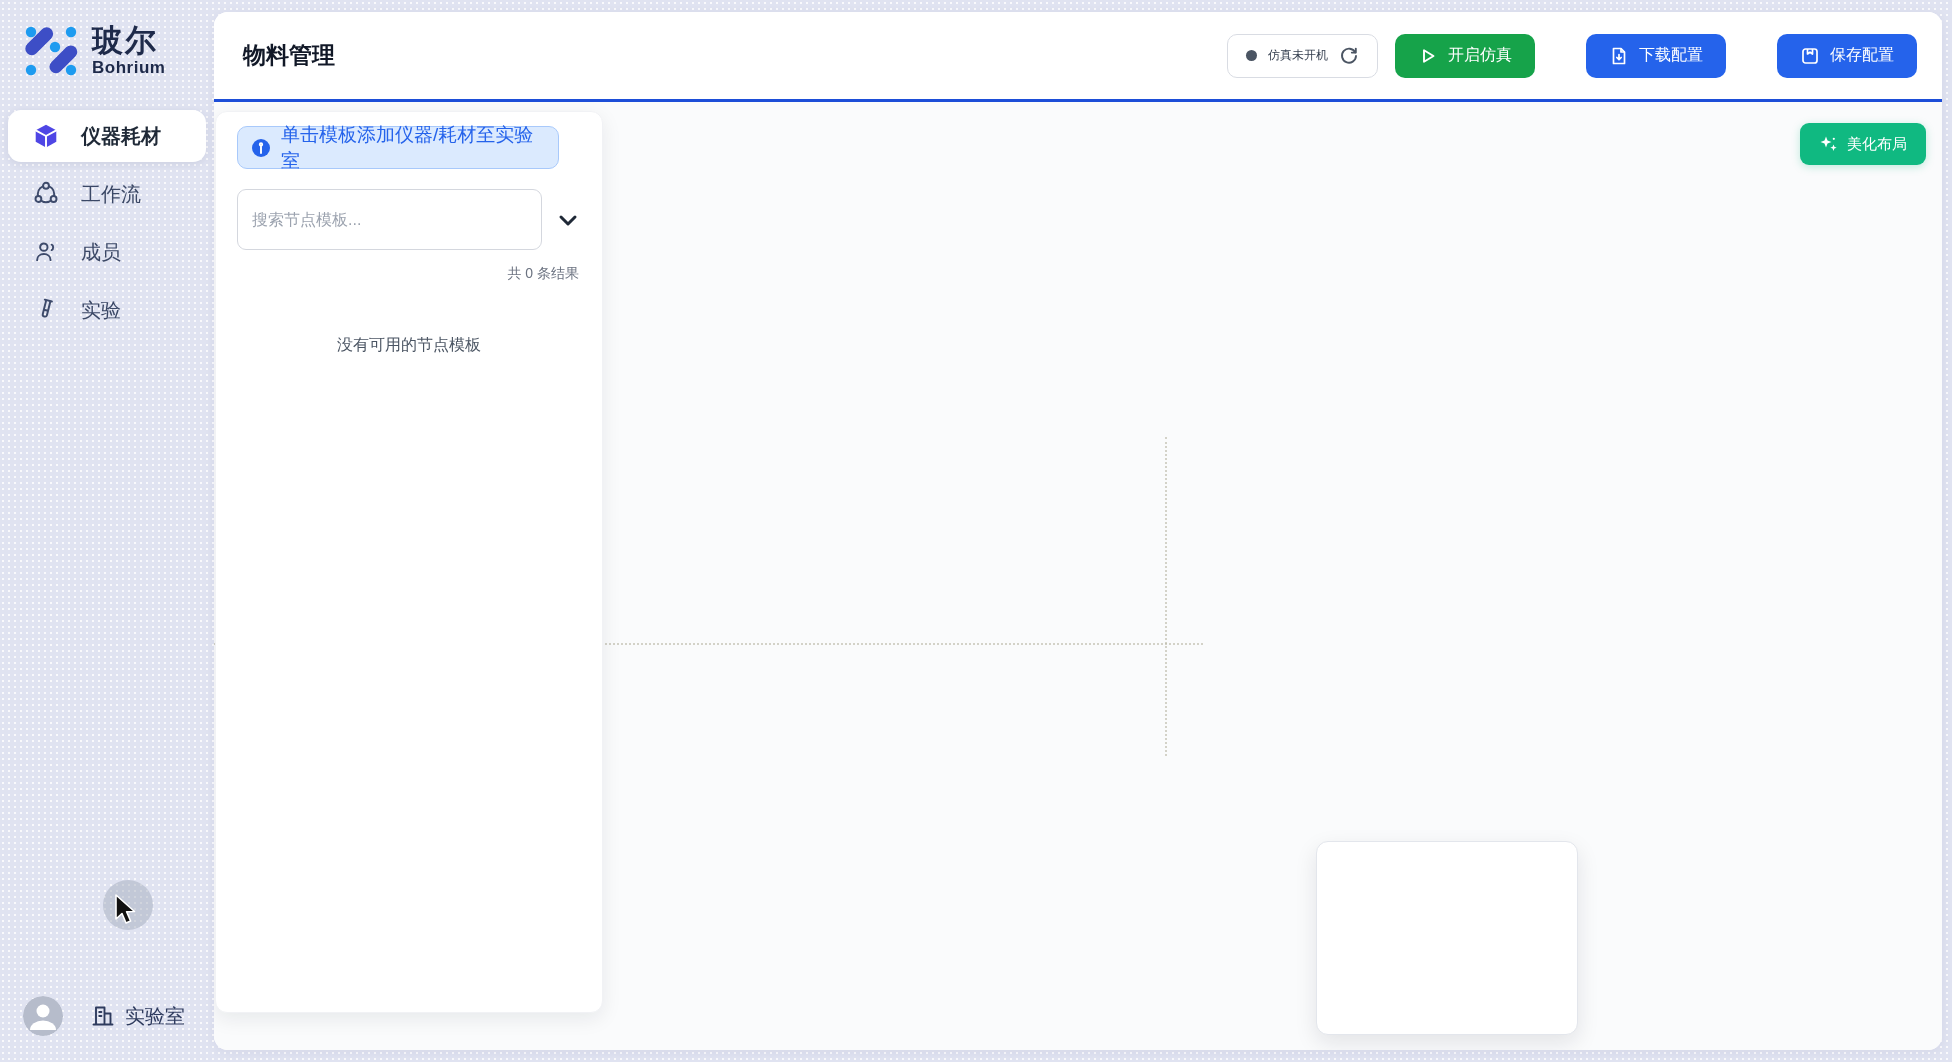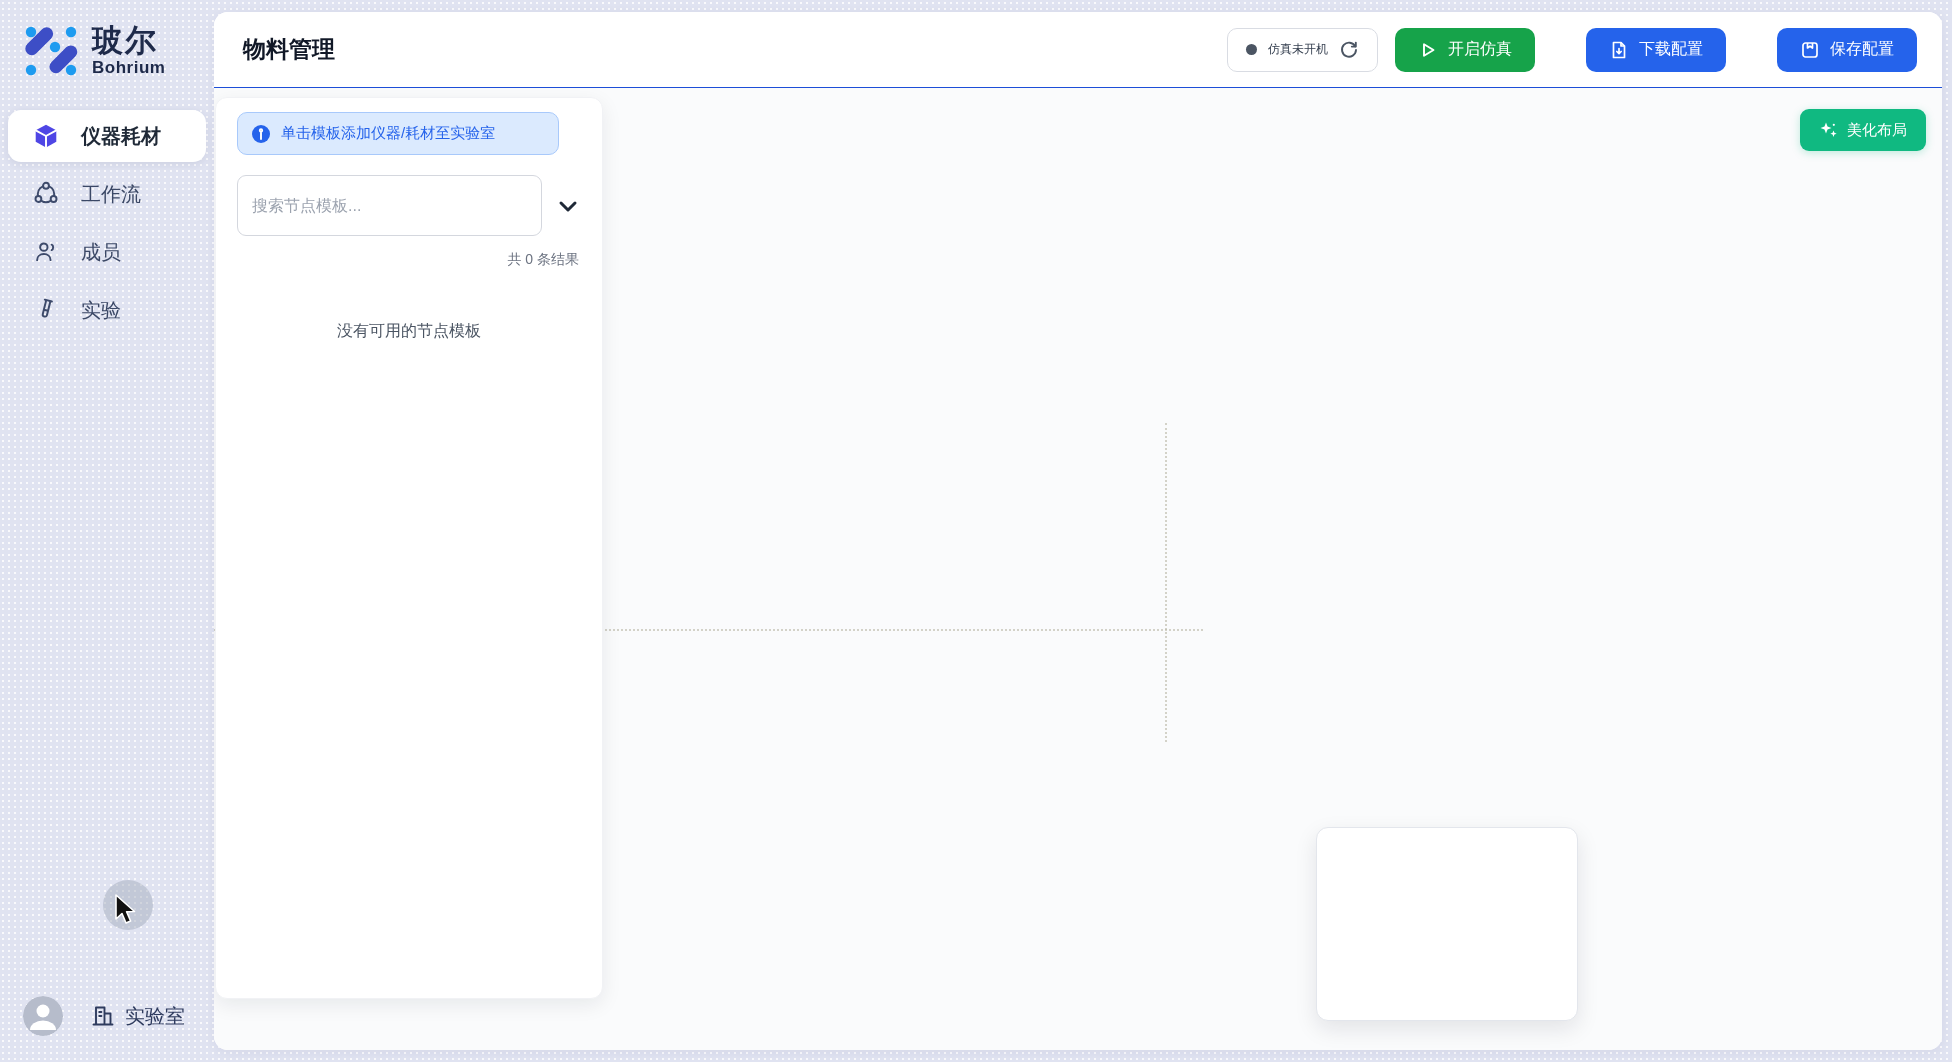--- a/index.html
+++ b/index.html
@@ -57,21 +57,21 @@
   
   .list-panel{ width:347px; flex:none; border-right:1px solid #e8eaef; background:#fff; position:relative; }
   .list-header{ display:flex; align-items:center; padding:30px 16px 0 26px; }
   .list-title{ font-size:18px; font-weight:bold; color:#1f2937; }
   .list-count{ font-size:16px; color:#8a90a0; margin-left:9px; }
   .collapse-btn{ margin-left:auto; width:26px; height:26px; color:#1f2937; cursor:pointer; background:none; border:none; }
 
   
   .main{ flex:1; display:flex; flex-direction:column; min-width:0; }
   .main-header{
-    height:76px; flex:none; background:#fff; border-bottom:1px solid #1d4ed8;
+    height:90px; flex:none; background:#fff; border-bottom:3px solid #1d4ed8;
     display:flex; align-items:center; padding:0 25px 0 29px;
   }
   .page-title{ font-size:23px; font-weight:bold; color:#111827; }
   .header-actions{ margin-left:auto; display:flex; align-items:center; gap:17px; }
 
   .status-pill{
     display:flex; align-items:center; gap:11px; height:44px; padding:0 18px;
     background:#fff; border:1px solid #d9dce3; border-radius:10px;
     font-size:12px; color:#374151; cursor:default;
   }
@@ -95,21 +95,21 @@
   .template-panel{
     position:absolute; left:1px; top:9px; width:388px; height:902px;
     background:#fff; border-radius:12px; border:1px solid #f1f2f5;
     box-shadow:0 6px 20px rgba(15,23,42,.08);
     padding:14px 21px 0 21px;
   }
   .tip-banner{
     width:322px; height:43px; border-radius:10px;
     background:#dbeafe; border:1px solid #a8c9fb;
     display:flex; align-items:center; gap:11px; padding:0 14px;
-    color:#2563eb; font-size:15px;
+    color:#2563eb; font-size:19px;
   }
   .tip-banner svg{ width:18px; height:18px; flex:none; }
   .search-row{ margin-top:20px; display:flex; align-items:center; }
   .search-input{
     width:309px; height:61px; border:1px solid #d4d7de; border-radius:9px;
     padding:0 14px; font-size:16px; color:#1f2937; font-family:inherit; background:#fff;
   }
   .search-input::placeholder{ color:#9ca3af; }
   .chevron-btn{ margin-left:13px; width:26px; height:26px; color:#1f2937; background:none; border:none; cursor:pointer; padding:0; }
   .result-count{ margin-top:15px; padding-right:2px; text-align:right; font-size:14px; color:#6b7280; }

